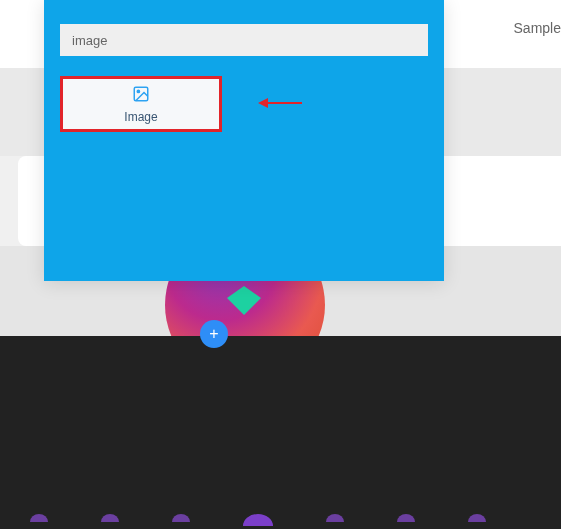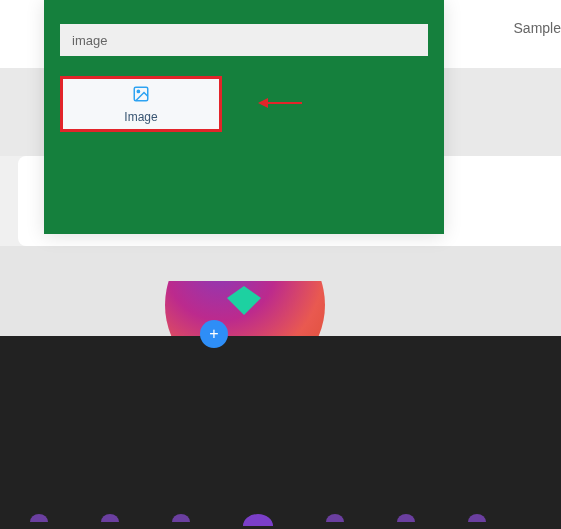--- a/index.html
+++ b/index.html
@@ -69,22 +69,22 @@
       justify-content: center;
       font-size: 16px;
       font-weight: 300;
       cursor: pointer;
       z-index: 5;
     }
     .modal {
       position: absolute;
       top: 0; left: 44px;
       width: 400px;
-      height: 234px;
-      background: #15803d;
+      height: 281px;
+      background: #0ea5e9;
       box-shadow: 0 2px 18px rgba(0,0,0,0.12);
       padding: 24px 16px;
       z-index: 10;
     }
     .search-input {
       width: 100%;
       height: 32px;
       background: #efefef;
       border: none;
       padding: 0 12px;

